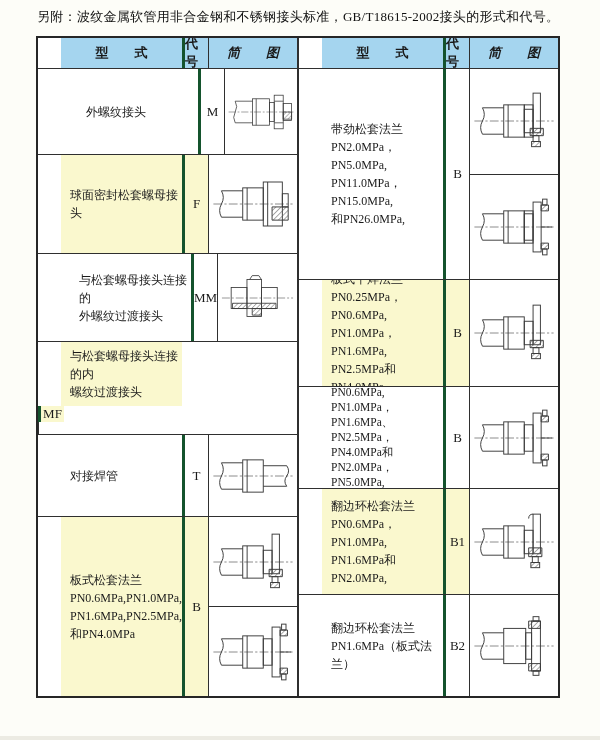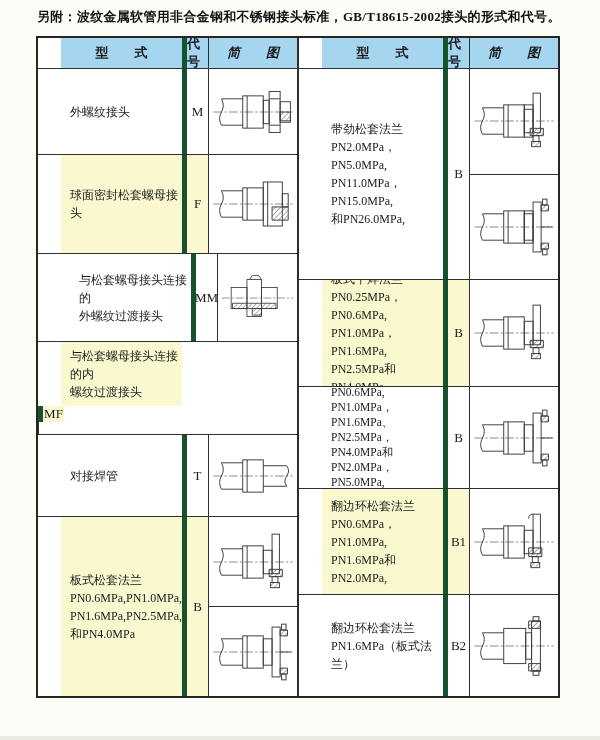--- a/index.html
+++ b/index.html
@@ -7,50 +7,50 @@
   body {
     font-family: "Liberation Serif", "DejaVu Serif", serif;
     background: #fdfdf8;
     color: #1a1a1a;
     position: relative;
     overflow: hidden;
   }
   .page-title {
     position: absolute;
     left: 37px; top: 8px; width: 555px;
-    font-size: 13px; font-weight: bold;
+    font-size: 13px; font-weight: normal;
     letter-spacing: 0.3px;
     color: #111;
   }
   .table-wrap {
     position: absolute;
     left: 36px; top: 36px;
     display: flex;
     gap: 2px;
     background: #2f2f2f;
     border: 2px solid #262626;
   }
   .half { width: 259px; background: #fff; display: flex; flex-direction: column; }
   .row { display: flex; border-top: 1px solid #2f2f2f; }
   .row:first-child { border-top: none; }
   .cell { overflow: hidden; }
   .type { width: 121px; padding: 5px 4px 5px 9px; display: flex; align-items: center;
           font-size: 12px; line-height: 1.5; white-space: pre-line; background: #fff; margin-left: 23px; }
-  .code { width: 26px; border-left: 5px solid #14532d; display: flex; align-items: center;
+  .code { width: 26px; border-left: 3px solid #14532d; display: flex; align-items: center;
           justify-content: center; font-size: 13px; background: #fff; }
   .diagram { flex: 1; border-left: 1px solid #2f2f2f; display: flex; flex-direction: column; background: #fff; font-style: italic; }
   .sub { flex: 1; display: flex; align-items: center; justify-content: center; }
   .sub + .sub { border-top: 1px solid #2f2f2f; }
   .hdr .type, .hdr .code, .hdr .diagram {
     background: #a5d5ef; justify-content: center; padding: 0;
     font-size: 13px; font-weight: bold; align-items: center; display: flex;
   }
   .hl .type, .hl .code { background: #faf8ce; }
   .rh-30 { height: 30px; }
-  .rh-86 { height: 86px; }
+  .rh-86 { height: 86px; padding-left: 16px; }
   .rh-99 { height: 99px; }
   .rh-88 { height: 88px; padding-left: 9px; }
   .rh-93 { height: 93px; flex-direction: column; }
   .rh-82 { height: 82px; justify-content: flex-end; }
   .rh-180 { height: 180px; }
   .rh-211 { height: 211px; }
   .rh-107 { height: 107px; }
   .rh-102 { height: 102px; }
   .rh-106 { height: 106px; }
   .compact .type { font-size: 11.5px; line-height: 1.3; }

